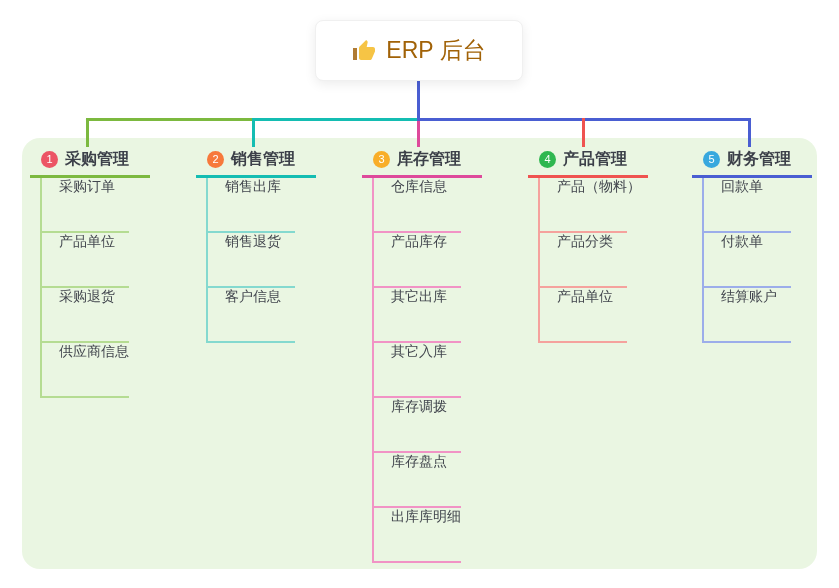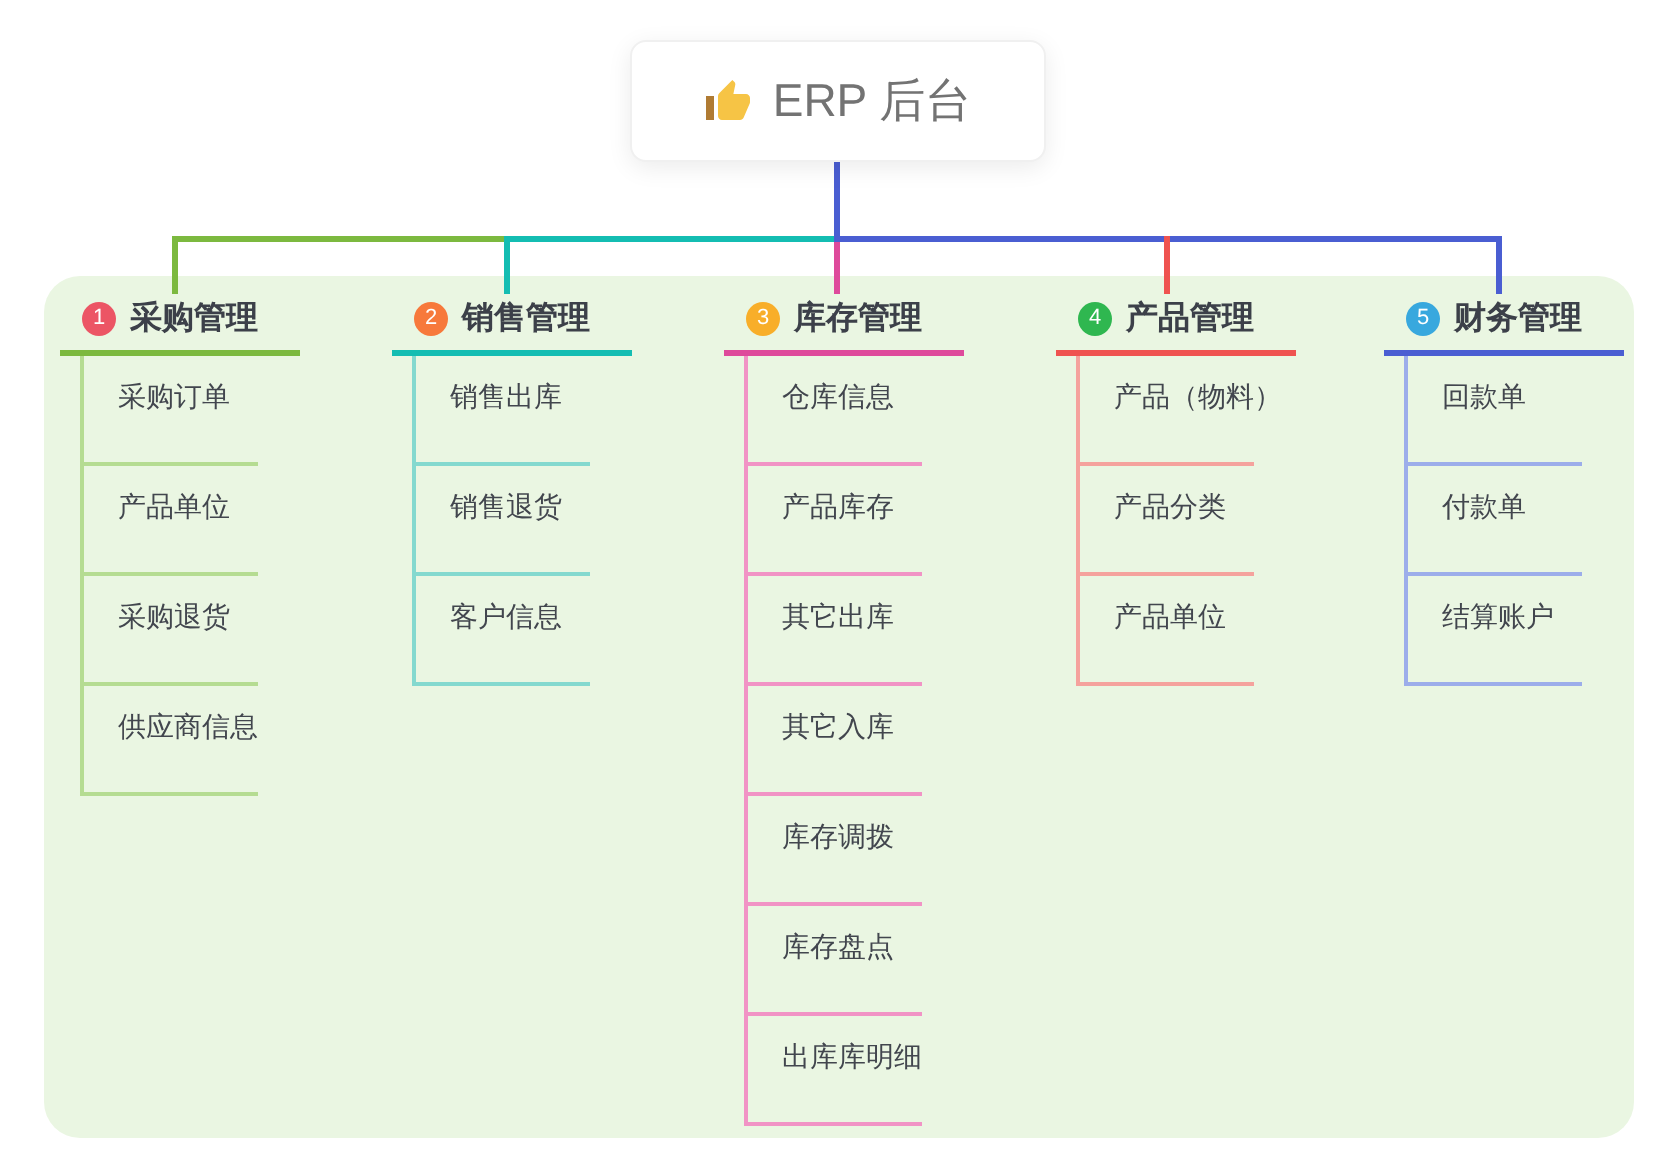--- a/index.html
+++ b/index.html
@@ -31,35 +31,35 @@
   }
   .badge {
     width:17px; height:17px; border-radius:50%; background:#999;
     color:#ffffff; font-size:11px; line-height:17px; text-align:center;
     flex:0 0 auto; margin-right:7px;
   }
   .branch-title { font-size:16px; font-weight:700; color:#3c4049; white-space:nowrap; }
   .children { margin-left:10px; width:87px; border-left:2px solid #ccc; }
   .child {
     height:55px; box-sizing:border-box; border-bottom:2px solid #ccc;
-    display:flex; align-items:center; padding:0 0 11px 17px;
+    display:flex; align-items:flex-start; padding:0 0 11px 17px;
   }
   .child-label { font-size:14px; color:#42464e; white-space:nowrap; }
 </style>
 </head>
 <body>
 
 <div class="stage">
 
   <div class="root-card">
     <svg class="thumb-icon" viewBox="0 0 24 24">
       <path d="M1 21h4V9H1v12z" fill="#b07b33"></path>
       <path d="M23 10c0-1.1-.9-2-2-2h-6.31l.95-4.57.03-.32c0-.41-.17-.79-.44-1.06L14.17 1 7.59 7.59C7.22 7.95 7 8.45 7 9v10c0 1.1.9 2 2 2h9c.83 0 1.54-.5 1.84-1.22l3.02-7.05c.09-.23.14-.47.14-.73v-2z" fill="#f6c445"></path>
     </svg>
-    <span style="color: #737373;">ERP 后台</span>
+    <span style="color: #a16207;">ERP 后台</span>
   </div>
 
   <div class="line" style="left: 417px; top: 80px; width: 3px; height: 41px; background-color: rgb(74, 94, 210);"></div>
   <div class="line" style="left: 86px; top: 118px; width: 168px; height: 3px; border-radius: 2px 0px 0px 2px; background-color: rgb(124, 185, 63);"></div>
   <div class="line" style="left: 254px; top: 118px; width: 163px; height: 3px; background-color: rgb(20, 189, 178);"></div>
   <div class="line" style="left: 417px; top: 118px; width: 334px; height: 3px; border-radius: 0px 2px 2px 0px; background-color: rgb(74, 94, 210);"></div>
   <div class="line" style="left: 86px; top: 118px; width: 3px; height: 29px; background-color: rgb(124, 185, 63);"></div>
   <div class="line" style="left: 252px; top: 118px; width: 3px; height: 29px; background-color: rgb(20, 189, 178);"></div>
   <div class="line" style="left: 417px; top: 121px; width: 3px; height: 26px; background-color: rgb(222, 74, 155);"></div>
   <div class="line" style="left: 582px; top: 118px; width: 3px; height: 29px; background-color: rgb(239, 83, 80);"></div>

